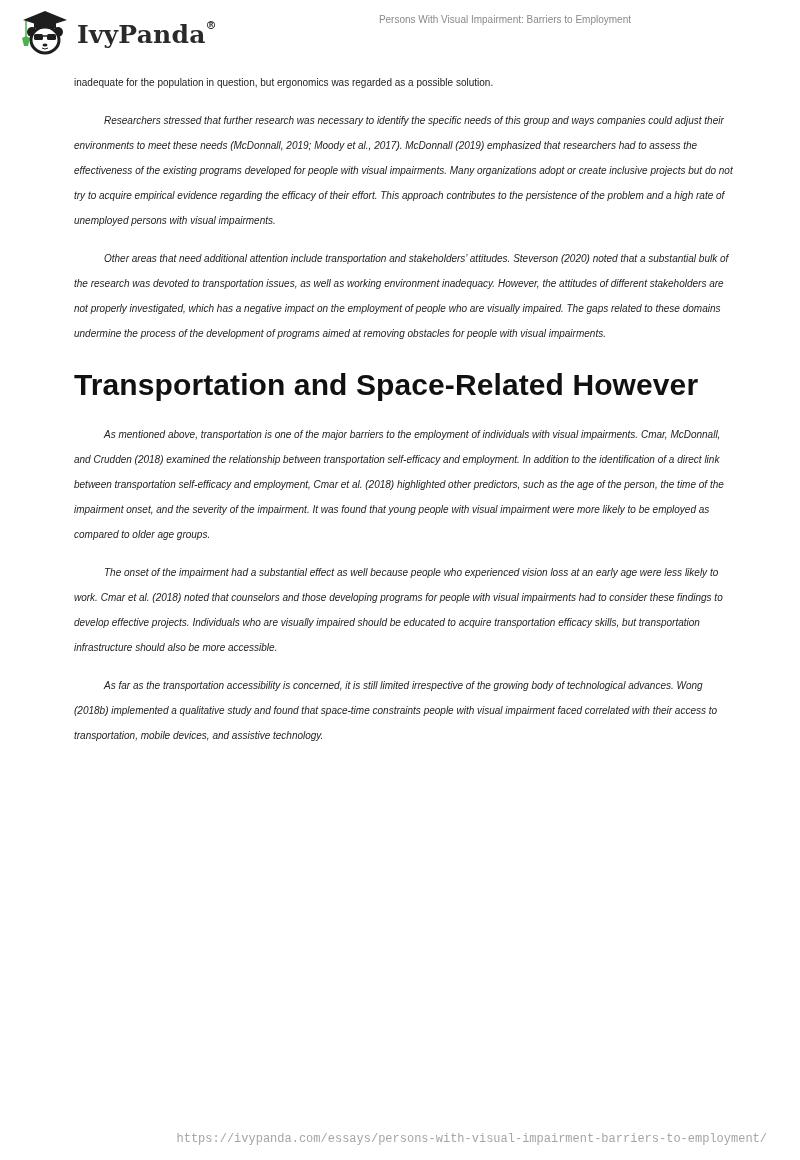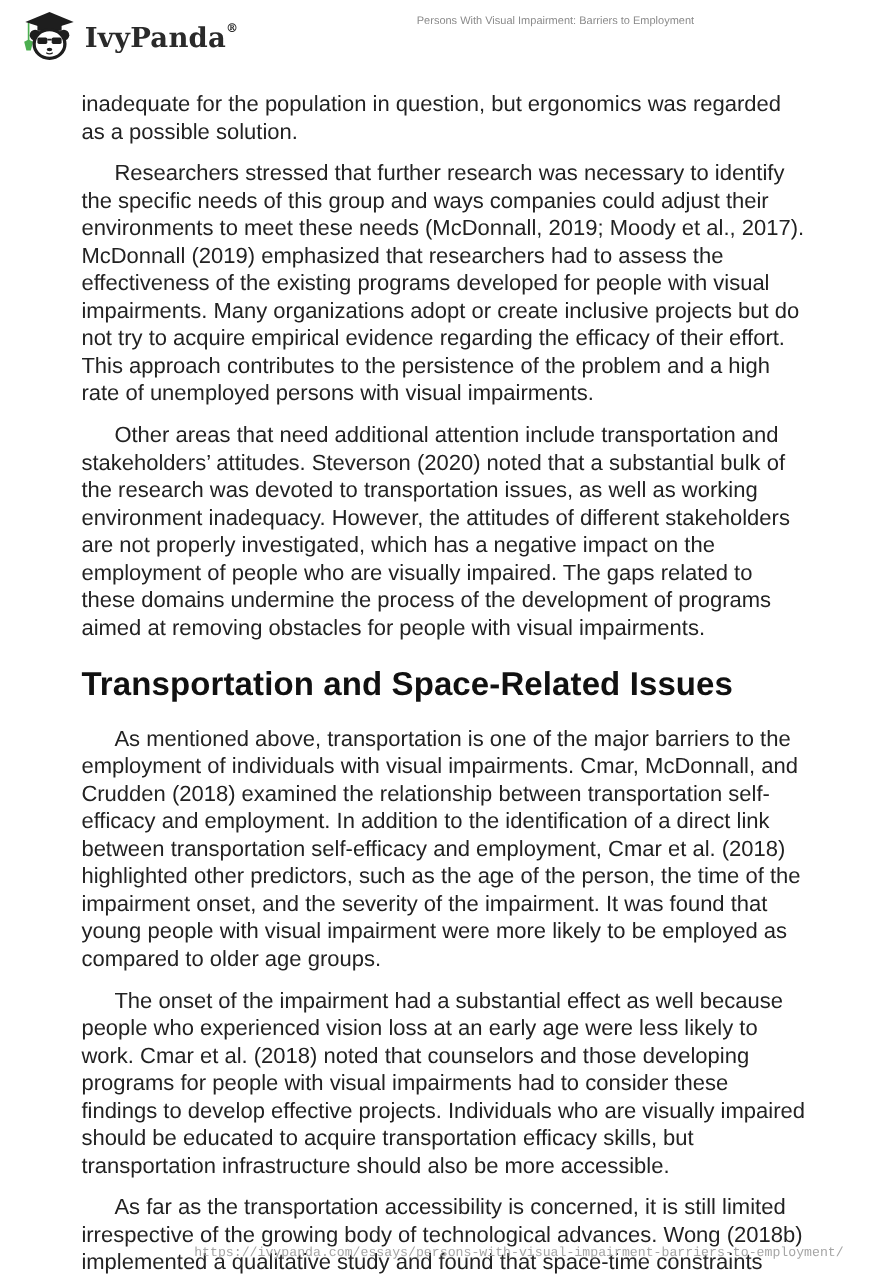--- a/index.html
+++ b/index.html
@@ -6,22 +6,22 @@
   body { width: 800px; height: 1160px; position: relative; overflow: hidden;
          font-family: "Liberation Sans", sans-serif; color: #222222; }
   .header { position: absolute; top: 0; left: 0; width: 664px; height: 60px; }
   .logo { position: absolute; left: 17px; top: 8px; display: flex; align-items: center; }
   .logo-icon { width: 56px; height: 48px; }
   .logo-text { font-family: "DejaVu Serif", serif; font-weight: bold; font-size: 25px;
                color: #2a2a2a; margin-left: 4px; letter-spacing: 0.2px; position: relative; top: 2px; }
   .logo-text sup { font-size: 11px; position: relative; top: -4px; }
   .doc-title { position: absolute; right: 33px; top: 14px; font-size: 10px; color: #8a8a8a; }
   .content { position: absolute; left: 74px; top: 70px; width: 660px; }
-  p { margin: 13px 0 13px 0; font-size: 20px; line-height: 25px; color: #222; }
-  p.indent { text-indent: 30px; }
+  p { margin: 0 0 13px 0; font-size: 10px; line-height: 25px; color: #222; }
+  p.indent { text-indent: 30px; font-style: italic; }
   h2 { font-size: 30px; font-weight: bold; margin: 22px 0 20px 0; color: #111; letter-spacing: 0.1px; }
   .footer-url { position: absolute; right: 33px; top: 1132px; font-size: 12px; color: #a5a5a5; font-family: Liberation Mono, monospace; }
 </style>
 </head>
 <body>
 
 <div class="header">
   <div class="logo">
     <svg class="logo-icon" viewBox="0 0 56 48">
 
@@ -45,19 +45,19 @@
     </svg>
     <span class="logo-text"><span>IvyPanda</span><sup>®</sup></span>
   </div>
   <div class="doc-title">Persons With Visual Impairment: Barriers to Employment</div>
 </div>
 
 <div class="content">
   <p>inadequate for the population in question, but ergonomics was regarded as a possible solution.</p>
   <p class="indent">Researchers stressed that further research was necessary to identify the specific needs of this group and ways companies could adjust their environments to meet these needs (McDonnall, 2019; Moody et al., 2017). McDonnall (2019) emphasized that researchers had to assess the effectiveness of the existing programs developed for people with visual impairments. Many organizations adopt or create inclusive projects but do not try to acquire empirical evidence regarding the efficacy of their effort. This approach contributes to the persistence of the problem and a high rate of unemployed persons with visual impairments.</p>
   <p class="indent">Other areas that need additional attention include transportation and stakeholders’ attitudes. Steverson (2020) noted that a substantial bulk of the research was devoted to transportation issues, as well as working environment inadequacy. However, the attitudes of different stakeholders are not properly investigated, which has a negative impact on the employment of people who are visually impaired. The gaps related to these domains undermine the process of the development of programs aimed at removing obstacles for people with visual impairments.</p>
-  <h2>Transportation and Space-Related Issues</h2>
+  <h2>Transportation and Space-Related However</h2>
   <p class="indent">As mentioned above, transportation is one of the major barriers to the employment of individuals with visual impairments. Cmar, McDonnall, and Crudden (2018) examined the relationship between transportation self-efficacy and employment. In addition to the identification of a direct link between transportation self-efficacy and employment, Cmar et al. (2018) highlighted other predictors, such as the age of the person, the time of the impairment onset, and the severity of the impairment. It was found that young people with visual impairment were more likely to be employed as compared to older age groups.</p>
   <p class="indent">The onset of the impairment had a substantial effect as well because people who experienced vision loss at an early age were less likely to work. Cmar et al. (2018) noted that counselors and those developing programs for people with visual impairments had to consider these findings to develop effective projects. Individuals who are visually impaired should be educated to acquire transportation efficacy skills, but transportation infrastructure should also be more accessible.</p>
   <p class="indent">As far as the transportation accessibility is concerned, it is still limited irrespective of the growing body of technological advances. Wong (2018b) implemented a qualitative study and found that space-time constraints people with visual impairment faced correlated with their access to transportation, mobile devices, and assistive technology.</p>
 </div>
 
 <div class="footer-url">https://ivypanda.com/essays/persons-with-visual-impairment-barriers-to-employment/</div>
 
 </body></html>

